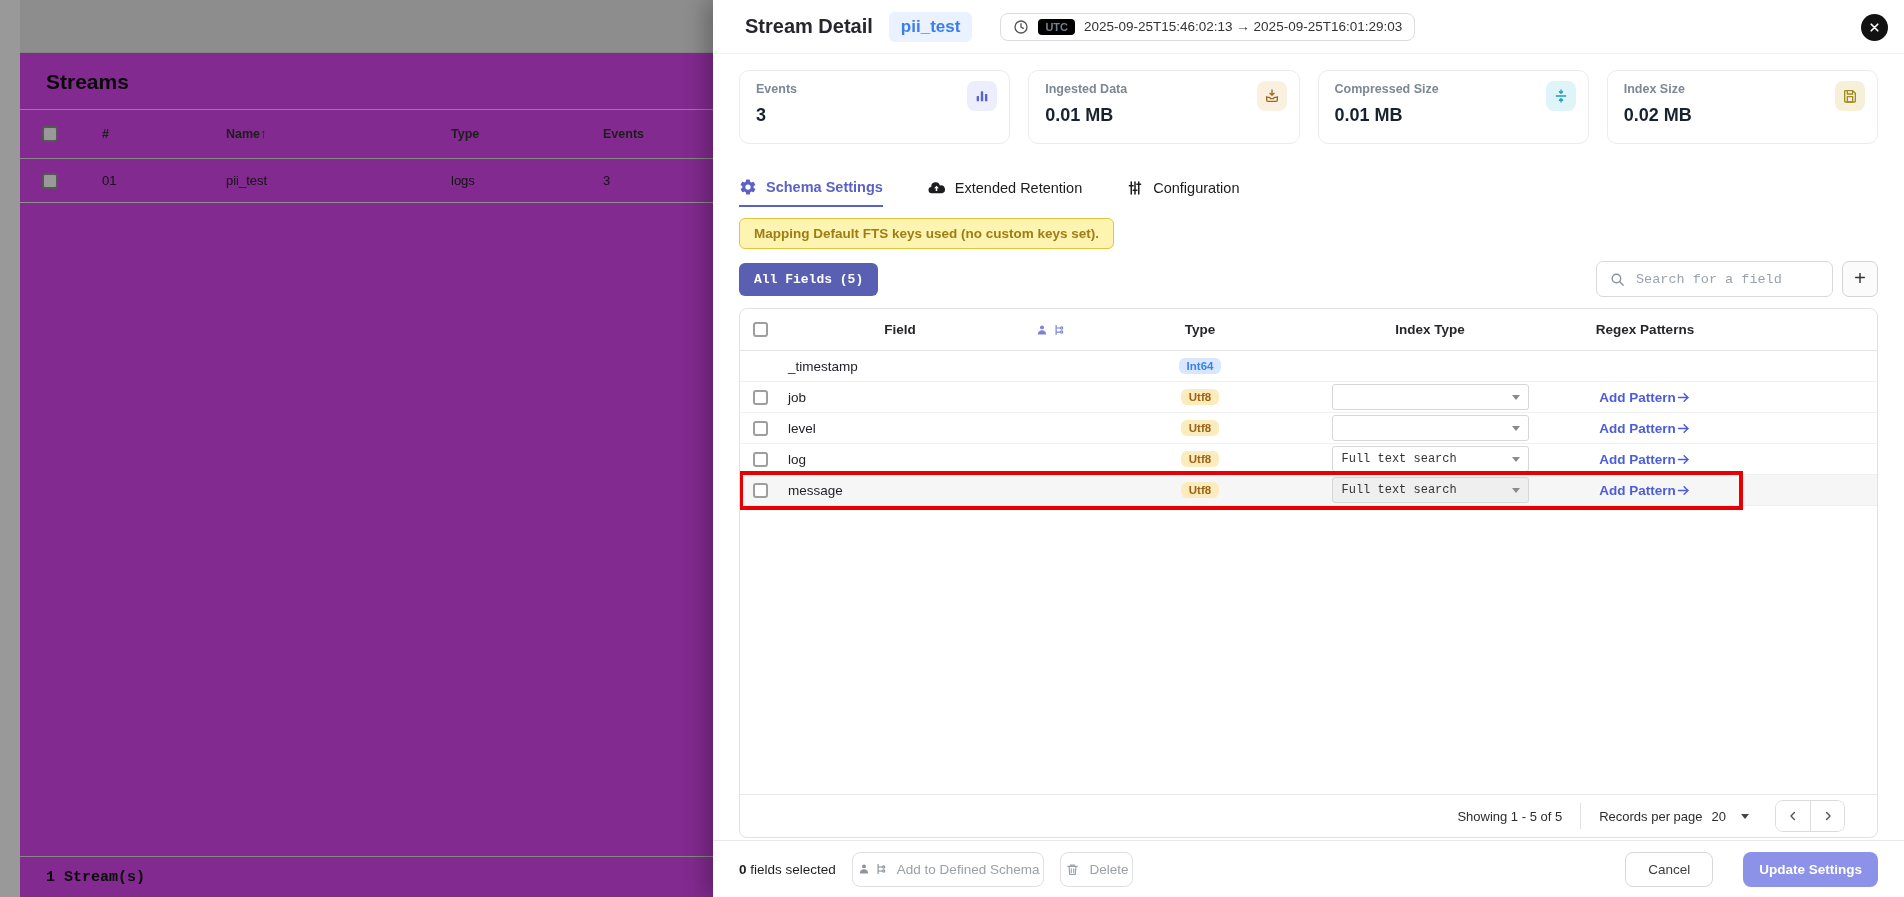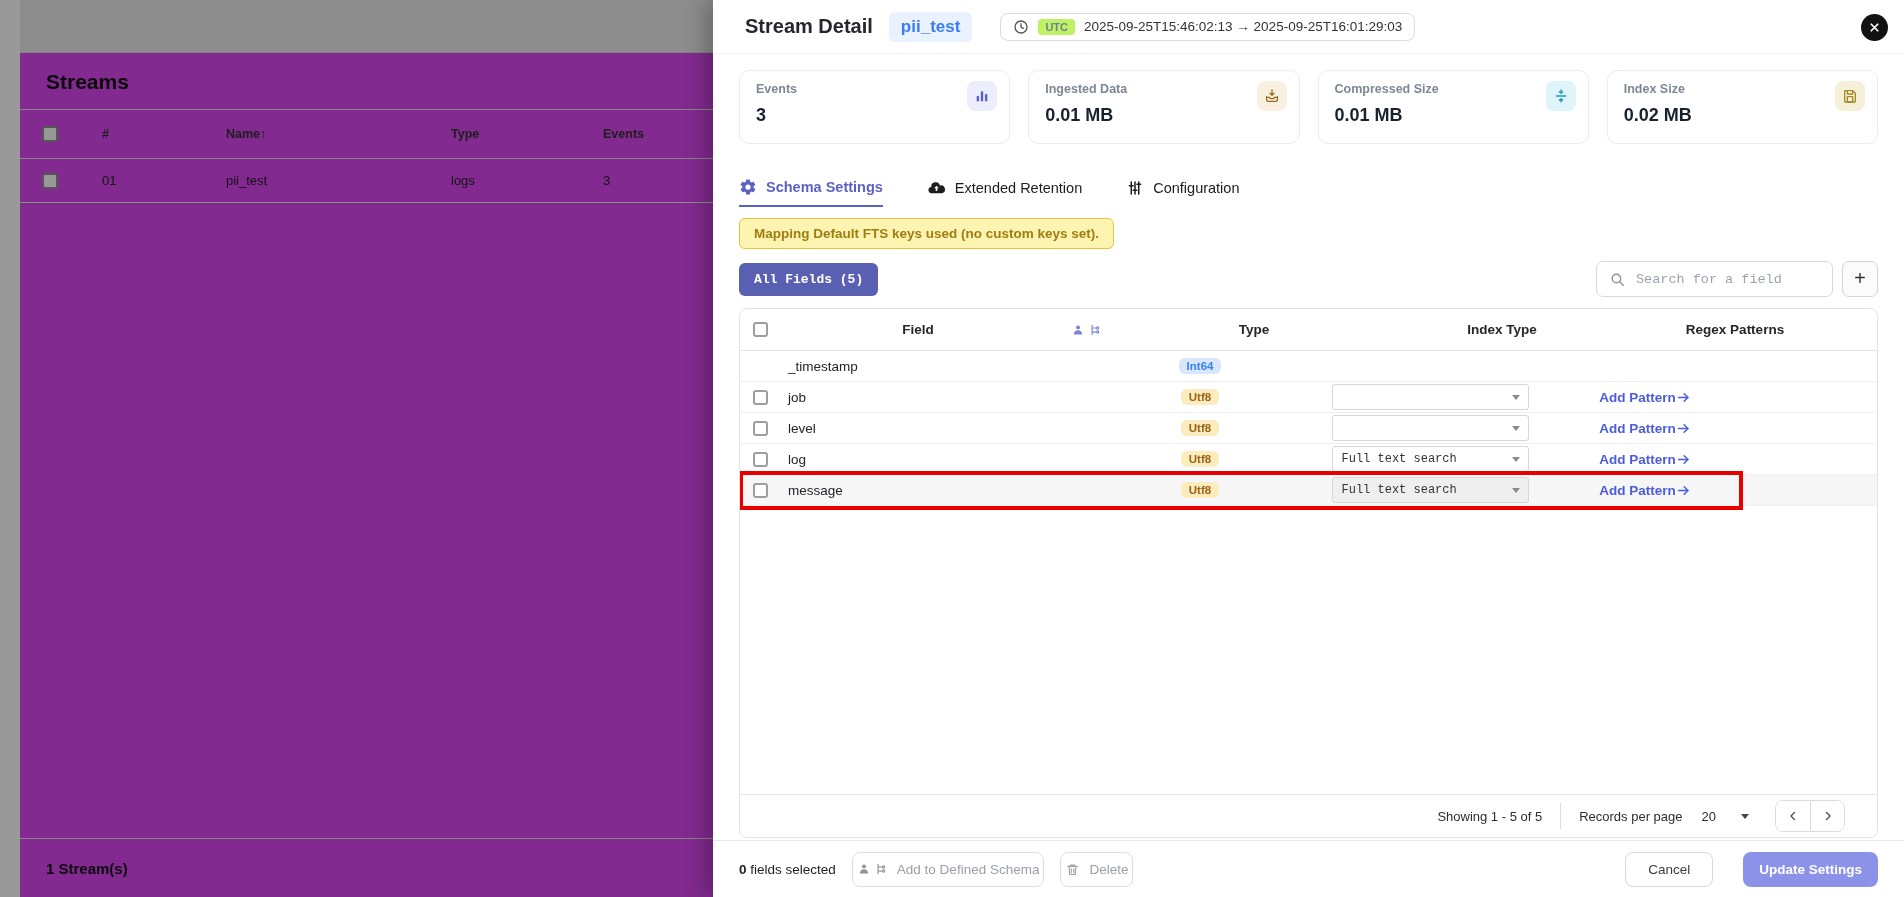--- a/index.html
+++ b/index.html
@@ -10,37 +10,37 @@
   .streams-page { position:absolute; left:0; top:0; width:713px; height:897px; background:#d946ef;margin-left:20px; }
   .app-topbar { height:53px; background:#ececec; border-bottom:1px solid #dcdcdc; }
   .streams-title { padding:17px 26px 15px; font-size:21px; font-weight:700; color:#111; }
   .s-grid { display:grid; grid-template-columns:82px 124px 225px 152px 1fr; align-items:center; }
   .s-head { height:50px; border-top:1px solid #e2e2e2; border-bottom:1px solid #e2e2e2;
             font-size:12.5px; font-weight:700; color:#333; }
   .s-row { height:44px; border-bottom:1px solid #ededed; font-size:13px; color:#222; }
   .s-cb-cell { padding-left:22px; }
   .cb { width:16px; height:16px; border:2px solid #8f8f8f; border-radius:3px; background:#fff; }
   .name-sort { display:flex; align-items:center; gap:0; }
-  .streams-footer { position:absolute; left:0; right:16px; bottom:0; height:59px; border-top:1px solid #e2e2e2;
-                    display:flex; align-items:center; padding:0 26px; font-size:15px; font-weight:700; color:#111; }
+  .streams-footer { position:absolute; left:0; right:16px; bottom:0; height:41px; border-top:1px solid #e2e2e2;
+                    display:flex; align-items:center; padding:0 26px; font-size:15px; font-weight:700; color:#111;font-family:Liberation Mono, monospace; }
   .backdrop { position:absolute; left:0; top:0; width:713px; height:897px;
               background:rgba(0,0,0,0.40); z-index:10; }
 
   
   .drawer { position:absolute; left:713px; top:0; width:1191px; height:897px; background:#fff; z-index:20;
             box-shadow:-8px 0 20px rgba(0,0,0,0.25); display:flex; flex-direction:column; }
 
   .drawer-header { flex:0 0 54px; display:flex; align-items:center; padding:0 30px 0 32px;
                    border-bottom:1px solid #f1f1f1; position:relative; }
   .drawer-title { font-size:20px; font-weight:600; color:#26262e; }
   .stream-badge { margin-left:16px; background:#e9f2fe; color:#3b7df0; font-weight:700; font-size:17px;
                   padding:5px 12px; border-radius:6px; }
   .timebox { margin-left:28px; display:flex; align-items:center; gap:9px; border:1px solid #d9dce1;
              border-radius:8px; padding:5px 12px; }
-  .utc-chip { background:#bef264; color:#73808d; font-size:11px; font-weight:700; padding:2px 7px; border-radius:4px; }
+  .utc-chip { background:#000000; color:#73808d; font-size:11px; font-weight:700; padding:2px 7px; border-radius:4px; }
   .time-range { font-size:13.5px; font-weight:400; color:#333; }
   .close-btn { position:absolute; right:16px; top:14px; width:27px; height:27px; border-radius:50%;
                background:#121212; display:flex; align-items:center; justify-content:center; cursor:pointer; }
 
   .drawer-body { flex:1; padding:16px 26px 0; display:flex; flex-direction:column; overflow:hidden; }
 
   
   .stats-row { display:grid; grid-template-columns:repeat(4,1fr); gap:18px; }
   .stat-card { border:1px solid #ececec; border-radius:10px; padding:11px 16px 12px; position:relative; height:74px; }
   .stat-label { font-size:12.5px; font-weight:600; color:#7d8795; }
@@ -70,21 +70,21 @@
                       font-family:inherit; background:transparent; }
   .search-box input::placeholder { color:#9aa3ad; }
   .add-field-btn { width:36px; height:36px; margin-left:9px; border:1px solid #d4d4d4; border-radius:7px;
                    background:#fbfbfb; font-size:20px; color:#333; display:flex; align-items:center;
                    justify-content:center; cursor:pointer; }
 
   
   .fields-card { margin-top:11px; border:1px solid #e2e2e2; border-radius:8px; height:530px;
                  display:flex; flex-direction:column; overflow:hidden; position:relative; }
   .ft-grid { display:grid; grid-template-columns:40px 240px 60px 240px 220px 210px 1fr; align-items:center; }
-  .ft-header { height:42px; border-bottom:1px solid #e4e4e4; font-size:13.5px; font-weight:700; color:#26262b;gap:18px; }
+  .ft-header { height:42px; border-bottom:1px solid #e4e4e4; font-size:13.5px; font-weight:700; color:#26262b; }
   .ft-header .c { text-align:center; }
   .ft-row { height:31px; border-bottom:1px solid #f0f0f0; font-size:13.5px; color:#23232b; position:relative; }
   .ft-cb { display:flex; justify-content:center; }
   .ft-cb .cb { border-color:#9e9e9e; width:15px; height:15px; }
   .fname { padding-left:8px; }
   .c-center { text-align:center; }
   .type-badge { display:inline-block; font-size:11.5px; font-weight:700; padding:2px 8px; border-radius:6px; }
   .badge-int { background:#d8e7fb; color:#3c80f0; }
   .badge-utf { background:#fbecbe; color:#9c6317; }
   .dd { width:197px; height:26px; margin:0 auto; border:1px solid #d7d7d7; border-radius:3px; background:#fff;
@@ -96,21 +96,21 @@
                   border-right:4px solid transparent; border-top:5px solid #444; margin-left:6px; }
   .add-pattern { display:flex; align-items:center; justify-content:center; color:#4c5ddb;
                  font-weight:700; font-size:13.5px; cursor:pointer; }
   .row-message { background:#f6f6f6; }
   .red-box { position:absolute; left:-1px; top:-4px; height:39px; width:1004px;
              border:4px solid #e80000; z-index:6; pointer-events:none; }
   .ft-filler { flex:1; }
   .ft-pagination { height:43px; border-top:1px solid #e9e9e9; display:flex; align-items:center;
                    justify-content:flex-end; padding-right:32px; font-size:13px; color:#2d2d2d; }
   .pag-divider { width:1px; height:26px; background:#e0e0e0; margin:0 18px; }
-  .rpp { display:flex; align-items:center; gap:19px; cursor:pointer; }
+  .rpp { display:flex; align-items:center; gap:9px; cursor:pointer; }
   .pager { margin-left:26px; display:flex; border:1px solid #dcdcdc; border-radius:8px; overflow:hidden; }
   .pager .pg { width:34px; height:30px; background:#fff; display:flex; align-items:center;
                justify-content:center; color:#555; cursor:pointer; }
   .pager .pg + .pg { border-left:1px solid #dcdcdc; }
 
   
   .drawer-footer { flex:0 0 57px; border-top:1px solid #e8e8e8; display:flex; align-items:center;
                    padding:0 26px; gap:16px; background:#fff; }
   .sel-text { font-size:13.5px; color:#1e1e1e; }
   .sel-count { font-weight:700; }

